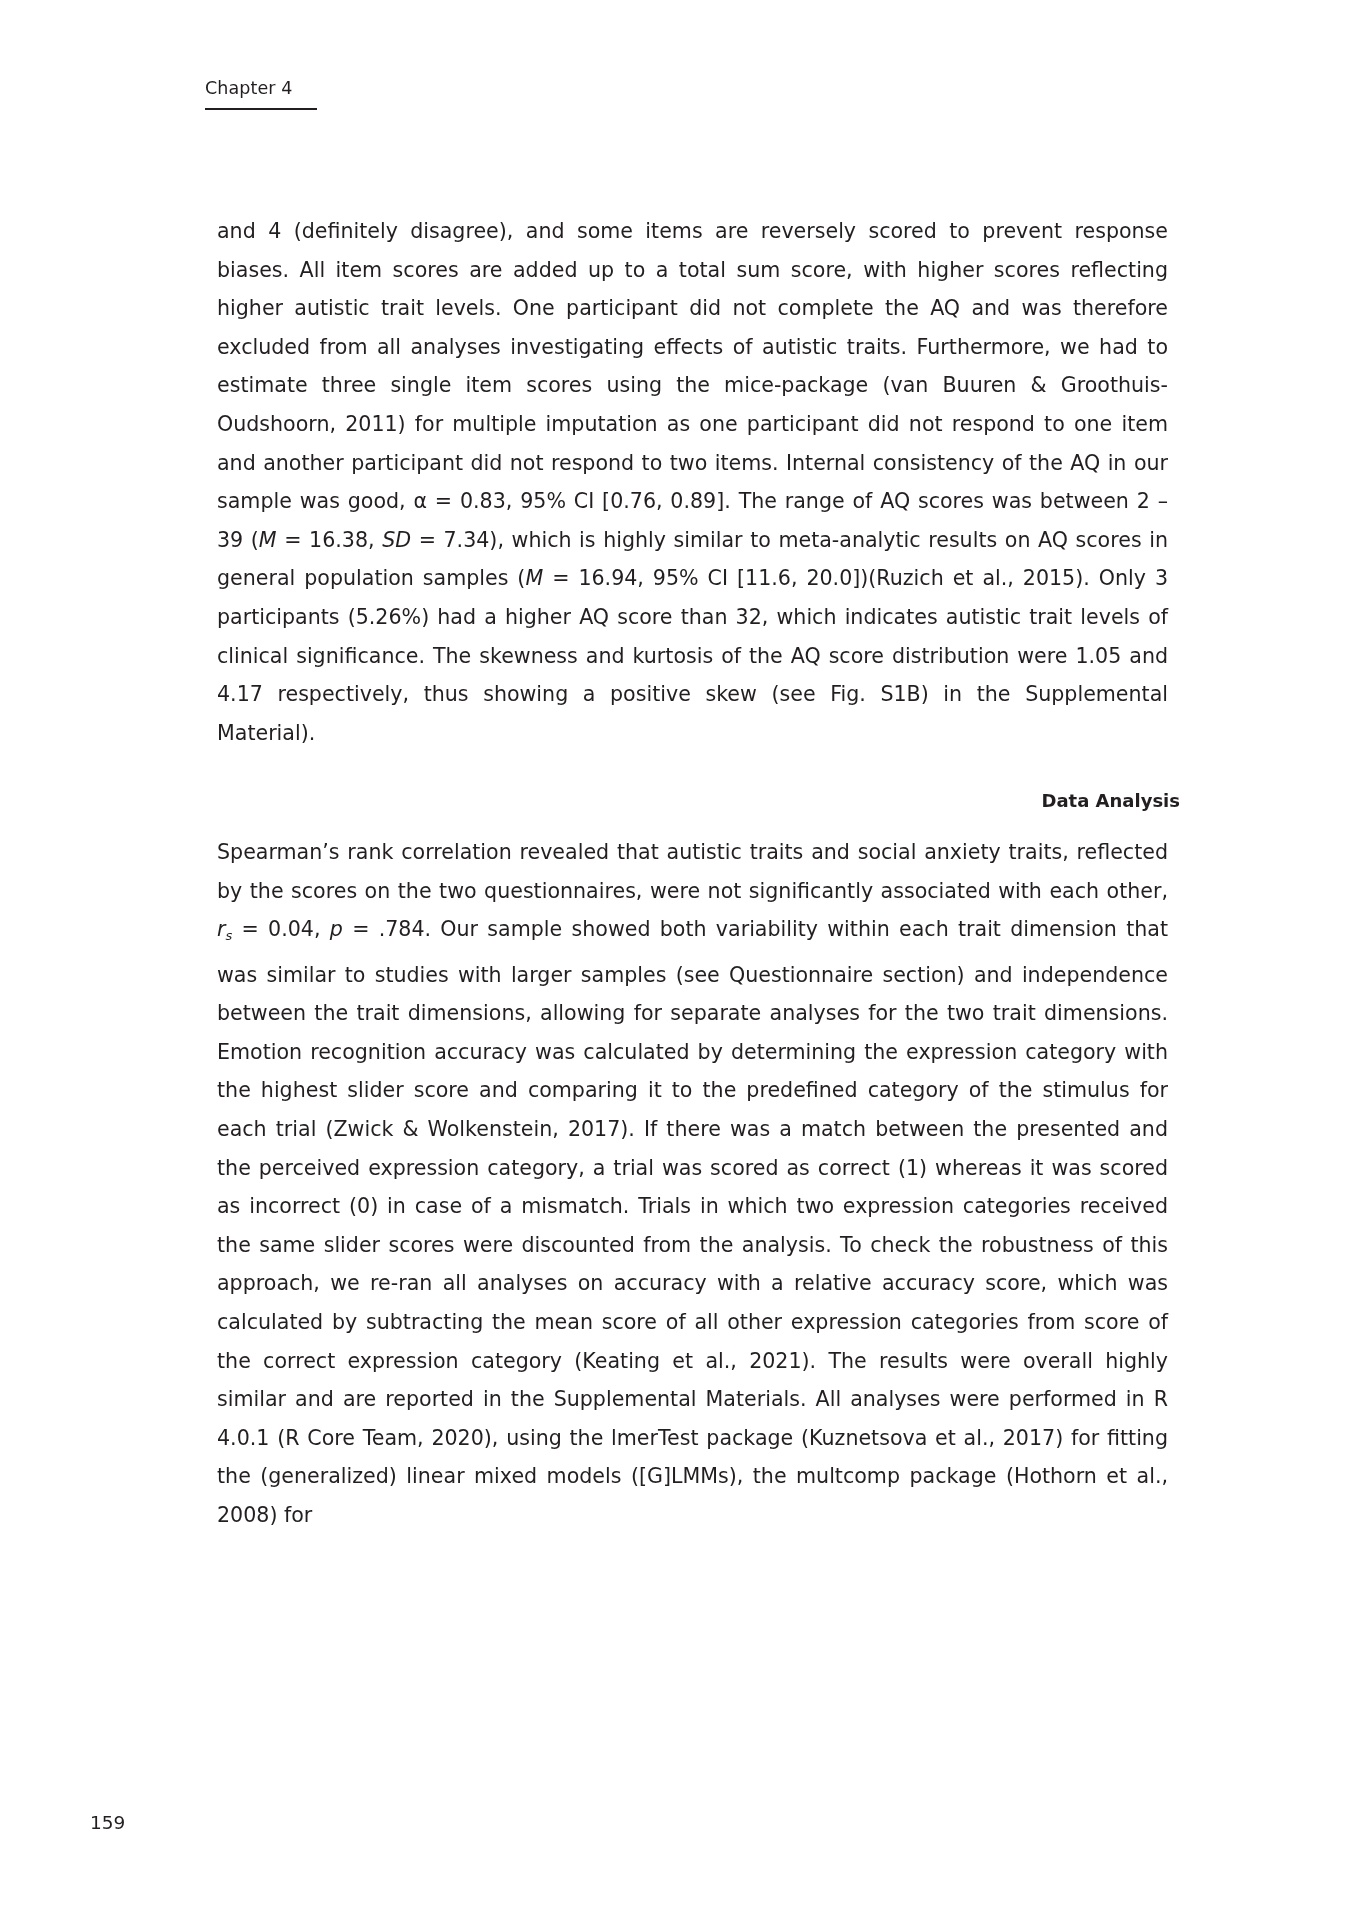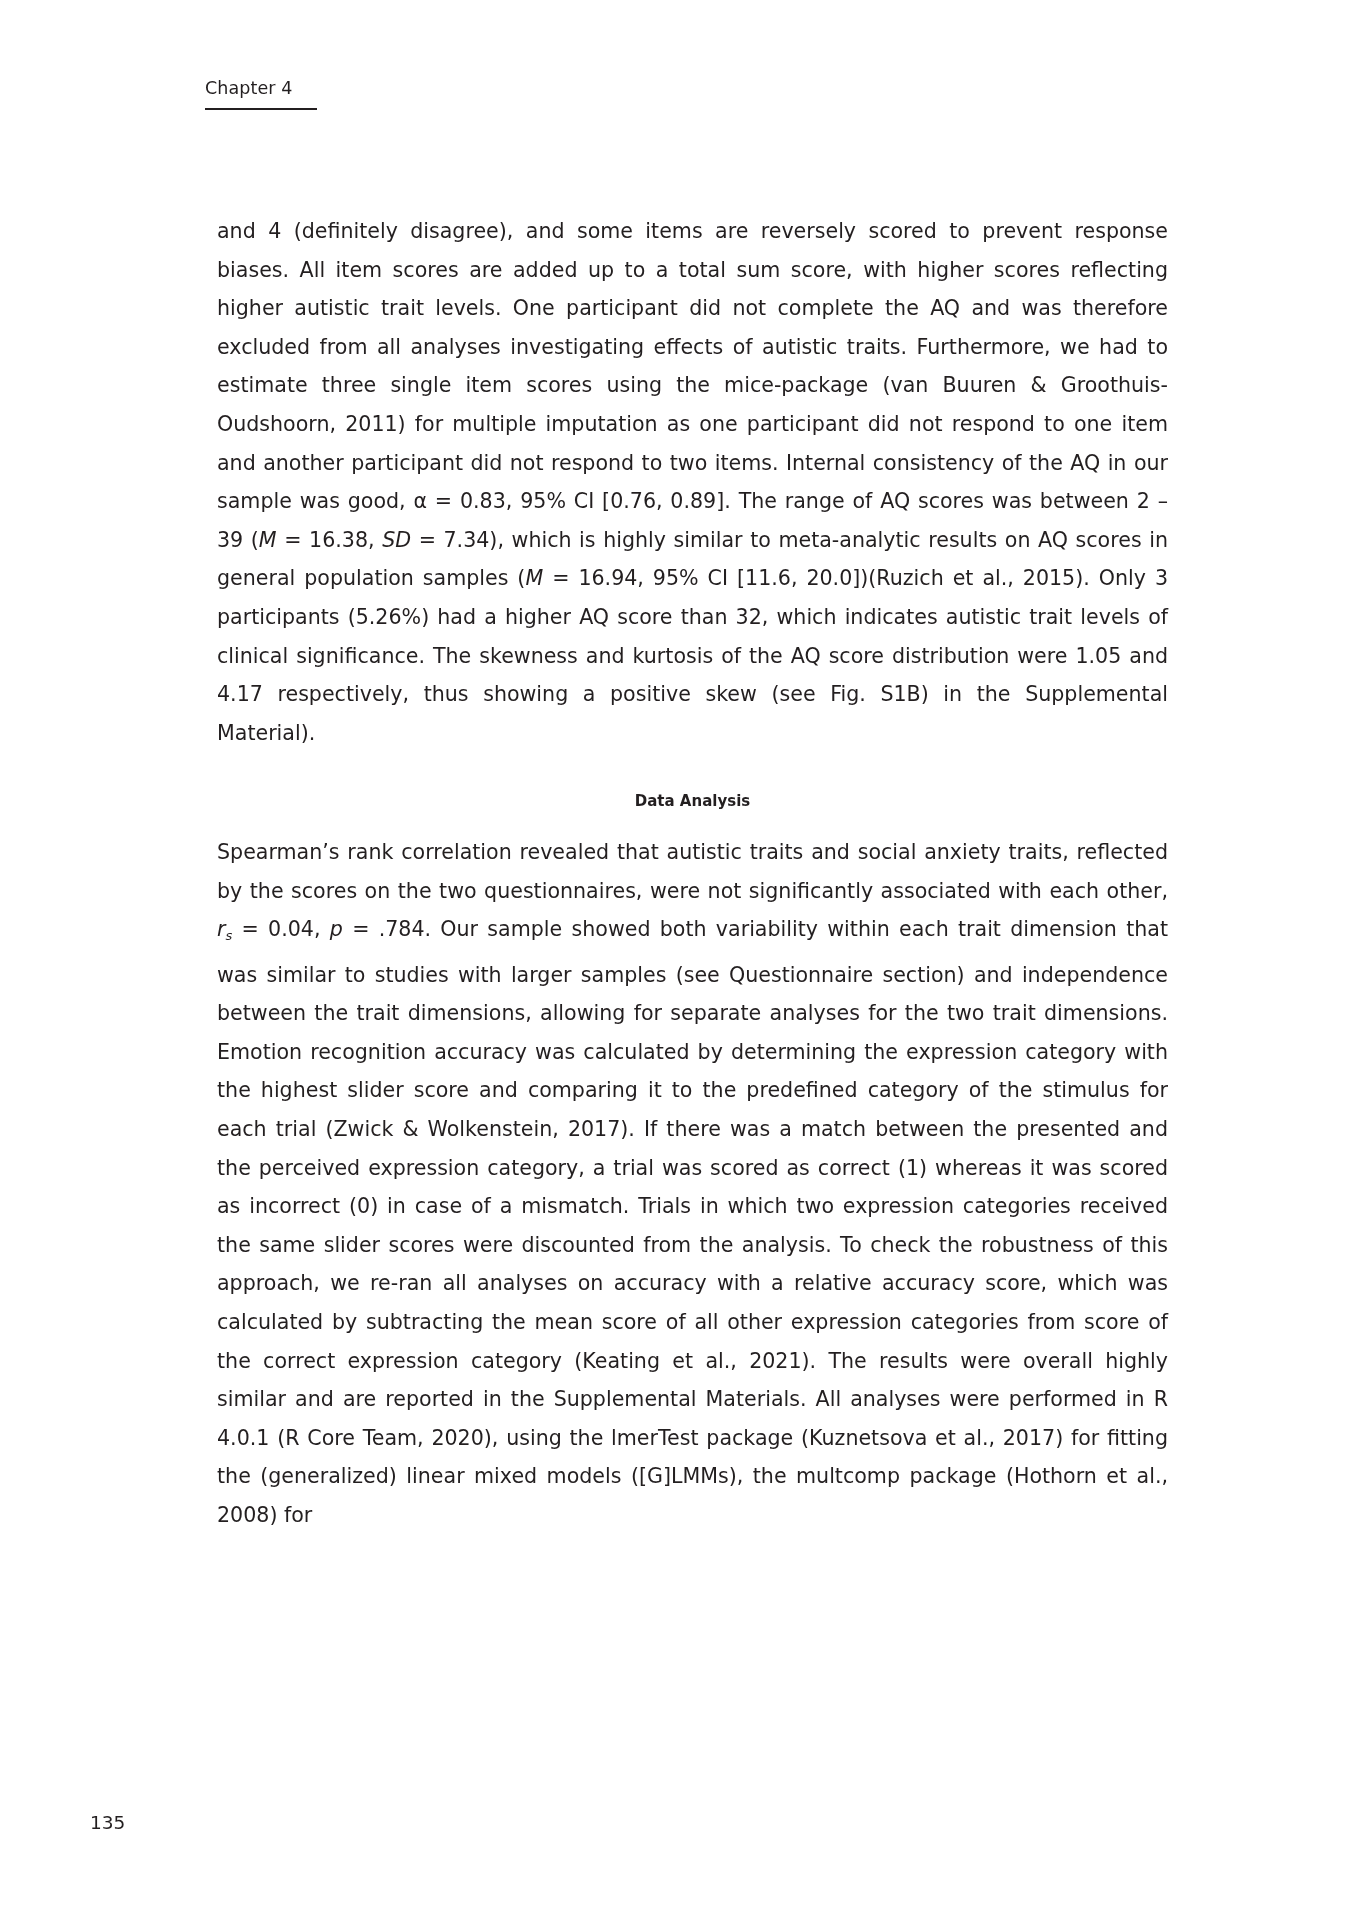--- a/index.html
+++ b/index.html
@@ -47,25 +47,25 @@
   p.body-text {
     margin: 12px;
     font-size: 20.6px;
     line-height: 38.6px;
     text-align: justify;
     text-justify: inter-word;
     color: #231f20;
   }
   .section-head {
     margin: 30px 0 0 0;
-    font-size: 15px;
+    font-size: 18px;
     line-height: 38.6px;
     font-weight: bold;
     color: #231f20;
-    text-align: center;
+    text-align: right;
   }
   .italic { font-style: italic; }
   sub.varsub {
     font-size: 13px;
     font-style: italic;
     vertical-align: -4px;
   }
   .folio {
     position: absolute;
     left: 78px;
@@ -85,15 +85,15 @@
   <div class="content">
 
     <p class="body-text"><span>and 4 (definitely disagree), and some items are reversely scored to prevent response biases. All item scores are added up to a total sum score, with higher scores reflecting higher autistic trait levels. One participant did not complete the AQ and was therefore excluded from all analyses investigating effects of autistic traits. Furthermore, we had to estimate three single item scores using the mice-package (van Buuren &amp; Groothuis-Oudshoorn, 2011) for multiple imputation as one participant did not respond to one item and another participant did not respond to two items. Internal consistency of the AQ in our sample was good, α = 0.83, 95% CI [0.76, 0.89]. The range of AQ scores was between 2 – 39 (</span><span class="italic">M</span><span> = 16.38, </span><span class="italic">SD</span><span> = 7.34), which is highly similar to meta-analytic results on AQ scores in general population samples (</span><span class="italic">M</span><span> = 16.94, 95% CI [11.6, 20.0])(Ruzich et al., 2015). Only 3 participants (5.26%) had a higher AQ score than 32, which indicates autistic trait levels of clinical significance. The skewness and kurtosis of the AQ score distribution were 1.05 and 4.17 respectively, thus showing a positive skew (see Fig. S1B) in the Supplemental Material).</span></p>
 
     <p class="section-head">Data Analysis</p>
 
     <p class="body-text"><span>Spearman’s rank correlation revealed that autistic traits and social anxiety traits, reflected by the scores on the two questionnaires, were not significantly associated with each other, </span><span class="italic">r</span><sub class="varsub">s</sub><span> = 0.04, </span><span class="italic">p</span><span> = .784. Our sample showed both variability within each trait dimension that was similar to studies with larger samples (see Questionnaire section) and independence between the trait dimensions, allowing for separate analyses for the two trait dimensions. Emotion recognition accuracy was calculated by determining the expression category with the highest slider score and comparing it to the predefined category of the stimulus for each trial (Zwick &amp; Wolkenstein, 2017). If there was a match between the presented and the perceived expression category, a trial was scored as correct (1) whereas it was scored as incorrect (0) in case of a mismatch. Trials in which two expression categories received the same slider scores were discounted from the analysis. To check the robustness of this approach, we re-ran all analyses on accuracy with a relative accuracy score, which was calculated by subtracting the mean score of all other expression categories from score of the correct expression category (Keating et al., 2021). The results were overall highly similar and are reported in the Supplemental Materials. All analyses were performed in R 4.0.1 (R Core Team, 2020), using the lmerTest package (Kuznetsova et al., 2017) for fitting the (generalized) linear mixed models ([G]LMMs), the multcomp package (Hothorn et al., 2008) for</span></p>
 
   </div>
 
-  <div class="folio">135</div>
+  <div class="folio">159</div>
 
 </div>
 
 </body></html>

